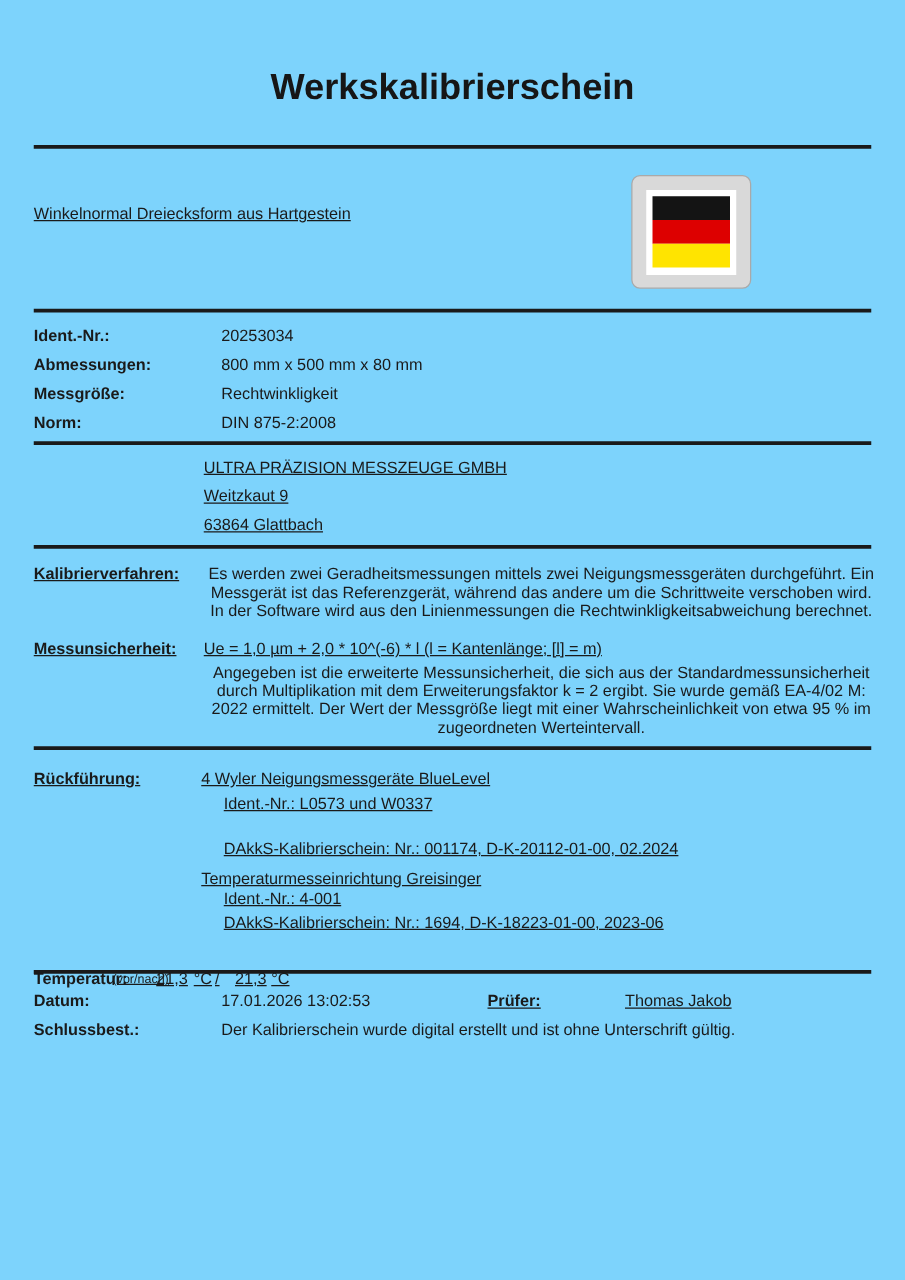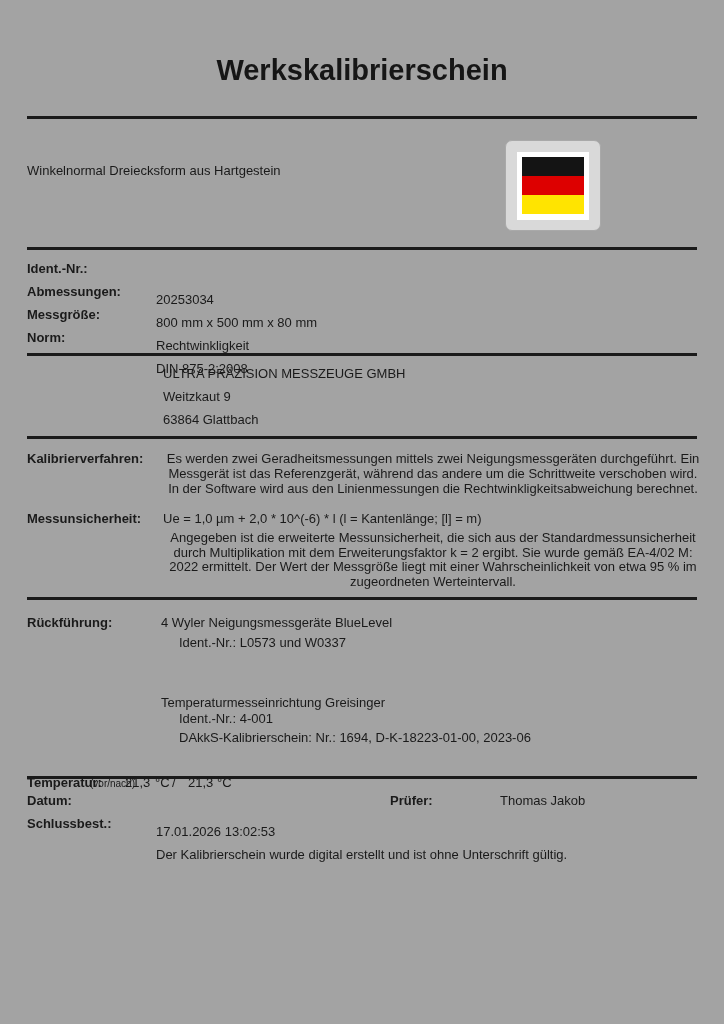--- a/index.html
+++ b/index.html
@@ -1,20 +1,20 @@
 <!DOCTYPE html>
 <html lang="de"><head>
 <meta charset="utf-8">
 <style>
   html, body { margin: 0; padding: 0; background: #ffffff; }
   .page {
     position: relative;
     width: 724px;
     height: 1024px;
-    background: #a3a3a3;
+    background: #7dd3fc;
     font-family: "Liberation Sans", "DejaVu Sans", sans-serif;
     font-size: 13px;
     color: #1a1a1a;
     overflow: hidden;
   }
   .title {
     position: absolute;
     top: 54px; left: 0;
     width: 724px;
     text-align: center;
@@ -24,22 +24,22 @@
   }
   .rule {
     position: absolute;
     left: 27px;
     width: 670px;
     height: 3px;
     background: #1a1a1a;
   }
   .line { position: absolute; left: 0; width: 576px; height: 16px; }
   .lbl  { position: absolute; left: 27px; font-weight: bold; white-space: nowrap; }
-  .val  { position: absolute; left: 156px; white-space: nowrap; margin-top: 31px; }
-  .abs  { position: absolute; white-space: nowrap; }
+  .val  { position: absolute; left: 177px; white-space: nowrap; }
+  .abs  { position: absolute; white-space: nowrap; text-decoration: underline; }
   .para {
     position: absolute;
     left: 163px;
     width: 540px;
     line-height: 15px;
     text-align: center;
   }
   .small { font-size: 10px; }
   
   .flag-badge {
@@ -109,20 +109,21 @@
   <div class="para" style="top:451px">Es werden zwei Geradheitsmessungen mittels zwei Neigungsmessgeräten durchgeführt. Ein Messgerät ist das Referenzgerät, während das andere um die Schrittweite verschoben wird. In der Software wird aus den Linienmessungen die Rechtwinkligkeitsabweichung berechnet.</div>
 
   <div class="abs lbl" style="top:511px">Messunsicherheit:</div>
   <div class="abs" style="left:163px; top:511px">Ue = 1,0 µm + 2,0 * 10^(-6) * l (l = Kantenlänge; [l] = m)</div>
   <div class="para" style="top:531px; line-height:14.7px">Angegeben ist die erweiterte Messunsicherheit, die sich aus der Standardmessunsicherheit durch Multiplikation mit dem Erweiterungsfaktor k = 2 ergibt. Sie wurde gemäß EA-4/02 M: 2022 ermittelt. Der Wert der Messgröße liegt mit einer Wahrscheinlichkeit von etwa 95 % im zugeordneten Werteintervall.</div>
   <div class="rule" style="top:597px"></div>
 
   <div class="abs lbl" style="top:615px">Rückführung:</div>
   <div class="abs" style="left:161px; top:615px">4 Wyler Neigungsmessgeräte BlueLevel</div>
   <div class="abs" style="left:179px; top:635px">Ident.-Nr.: L0573 und W0337</div>
+  <div class="abs" style="left:179px; top:671px">DAkkS-Kalibrierschein: Nr.: 001174, D-K-20112-01-00, 02.2024</div>
   <div class="abs" style="left:161px; top:695px">Temperaturmesseinrichtung Greisinger</div>
   <div class="abs" style="left:179px; top:711px">Ident.-Nr.: 4-001</div>
   <div class="abs" style="left:179px; top:730px">DAkkS-Kalibrierschein: Nr.: 1694, D-K-18223-01-00, 2023-06</div>
 
   <div class="line" style="top:775px">
     <span class="lbl">Temperatur:</span>
     <span class="abs small" style="left:90px; top:3px">(vor/nach)</span>
     <span class="abs" style="left:125px">21,3</span>
     <span class="abs" style="left:155px">°C</span>
     <span class="abs" style="left:172px">/</span>

